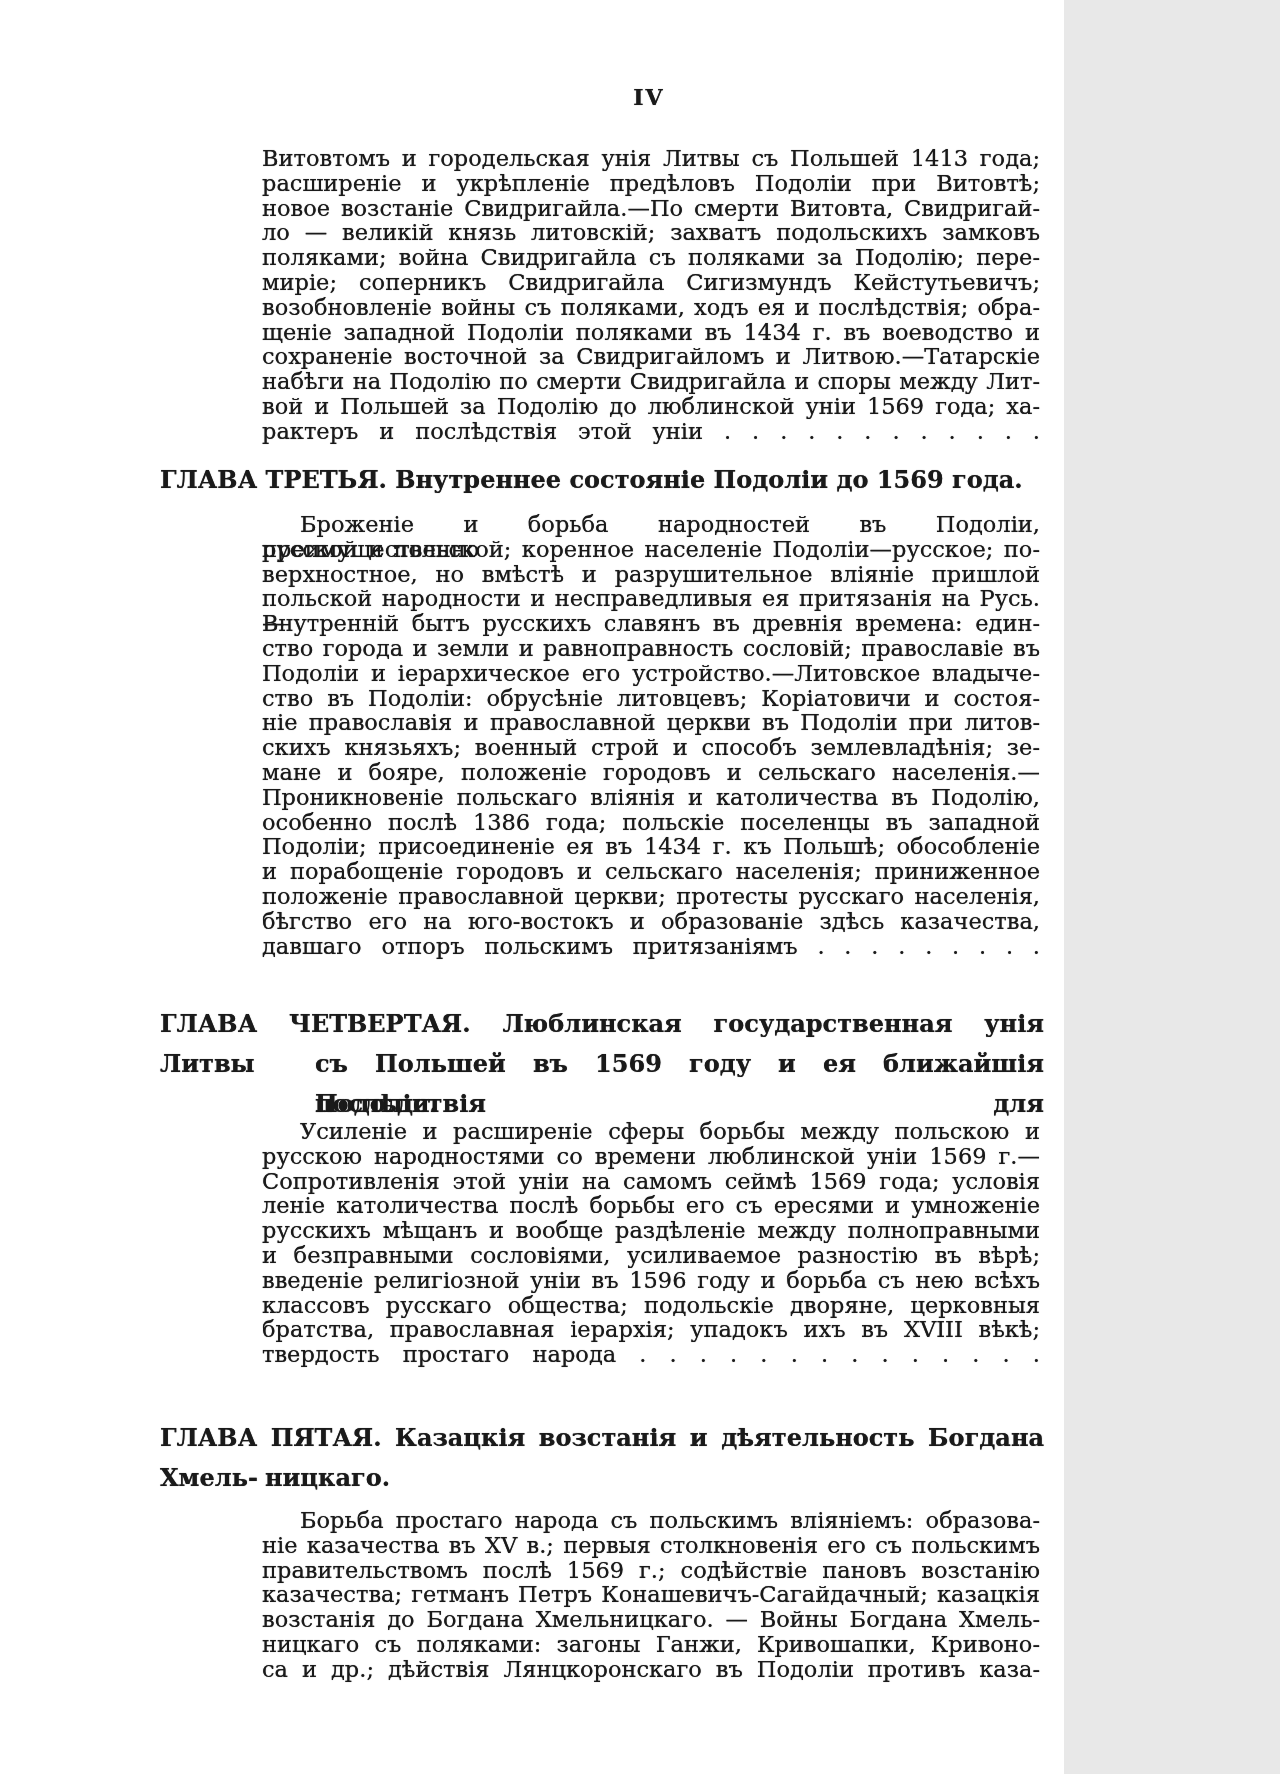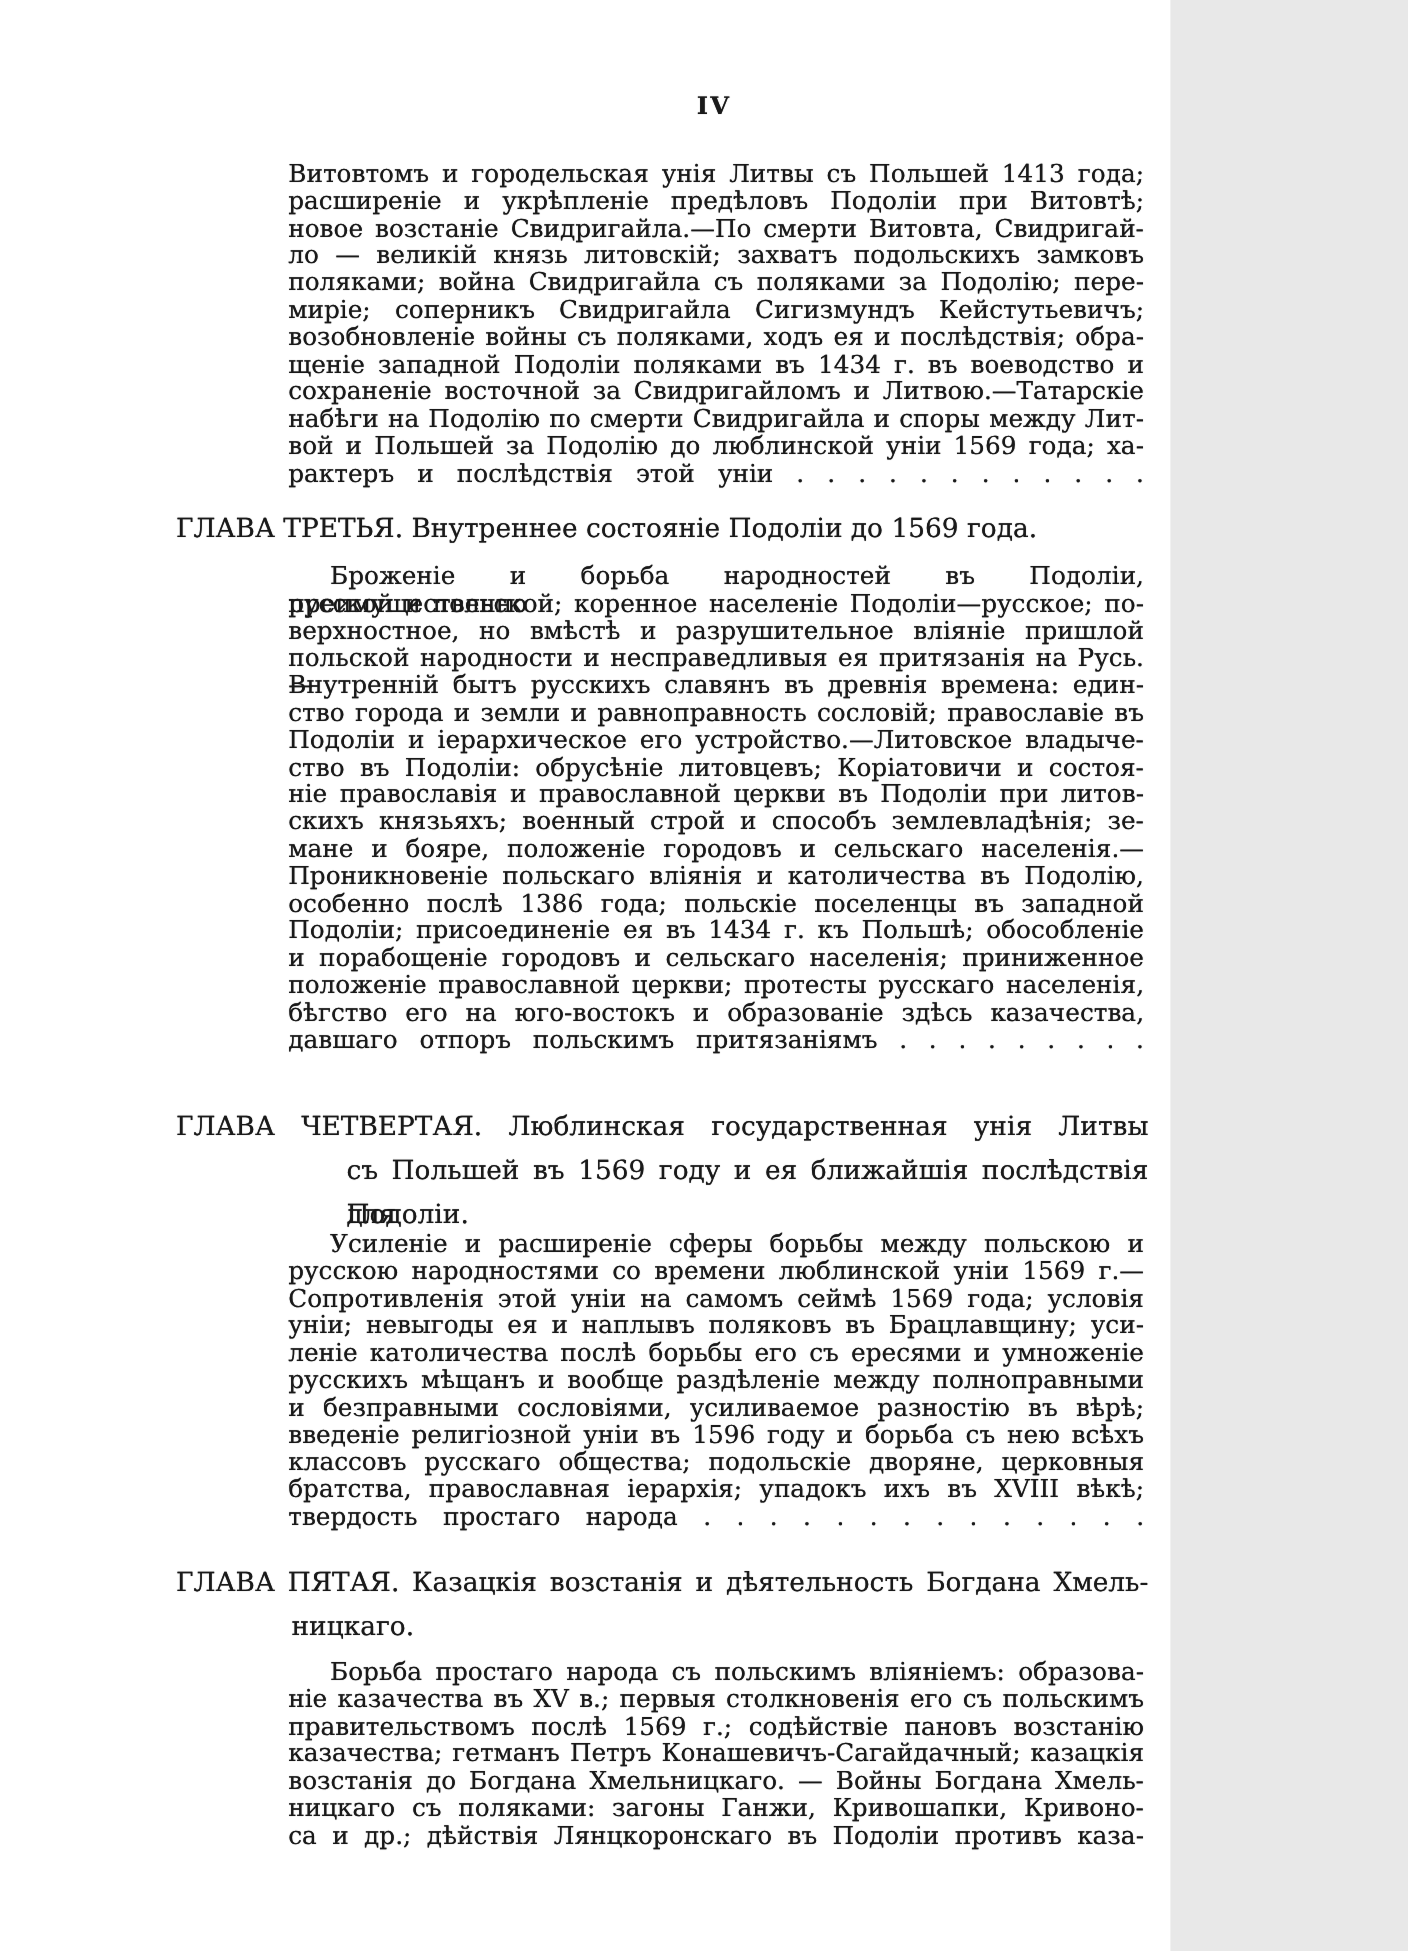--- a/index.html
+++ b/index.html
@@ -15,21 +15,21 @@
     padding-left:18px; text-align:center;
     font-size:22px; font-weight:bold; letter-spacing:2px;
   }
   .body-block { position:absolute; left:262px; width:778px; }
   .ln {
     height:24.8px; line-height:24.8px; font-size:22.5px;
     text-align:justify; text-align-last:justify; text-justify:inter-word;
     overflow:visible;
   }
   .ln.indent { text-indent:38px; }
-  .heading { position:absolute; left:160px; width:884px; font-weight:normal; font-size:24px; }
+  .heading { position:absolute; left:160px; width:884px; font-weight:bold; font-size:24px; }
   .h-ln { height:40px; line-height:40px; }
   .h-just { text-align:justify; text-align-last:justify; text-justify:inter-word; }
   .h-cont4 { margin-left:155px; width:729px; box-sizing:border-box; }
   .h-cont5 { margin-left:105px; }
   .pagenum {
     position:absolute; left:1075px; width:70px; text-align:center;
     font-size:32px; font-weight:normal;
   }
 </style>
 </head>
@@ -82,21 +82,20 @@
 
   <div class="heading" style="top:1004px">
     <div class="h-ln h-just txt">ГЛАВА ЧЕТВЕРТАЯ. Люблинская государственная унія Литвы</div>
     <div class="h-ln h-just h-cont4 txt">съ Польшей въ 1569 году и ея ближайшія послѣдствія для</div>
     <div class="h-ln h-cont4 txt">Подоліи.</div>
   </div>
   <div class="body-block" style="top:1119px">
     <div class="ln indent txt">Усиленіе и расширеніе сферы борьбы между польскою и</div>
     <div class="ln txt">русскою народностями со времени люблинской уніи 1569 г.—</div>
     <div class="ln txt">Сопротивленія этой уніи на самомъ сеймѣ 1569 года; условія</div>
-    <div class="ln txt">уніи; невыгоды ея и наплывъ поляковъ въ Брацлавщину; уси-</div>
     <div class="ln txt">леніе католичества послѣ борьбы его съ ересями и умноженіе</div>
     <div class="ln txt">русскихъ мѣщанъ и вообще раздѣленіе между полноправными</div>
     <div class="ln txt">и безправными сословіями, усиливаемое разностію въ вѣрѣ;</div>
     <div class="ln txt">введеніе религіозной уніи въ 1596 году и борьба съ нею всѣхъ</div>
     <div class="ln txt">классовъ русскаго общества; подольскіе дворяне, церковныя</div>
     <div class="ln txt">братства, православная іерархія; упадокъ ихъ въ XVIII вѣкѣ;</div>
     <div class="ln txt">твердость простаго народа . . . . . . . . . . . . . .</div>
   </div>
   <div class="pagenum txt" style="top:1415px">79</div>
 

